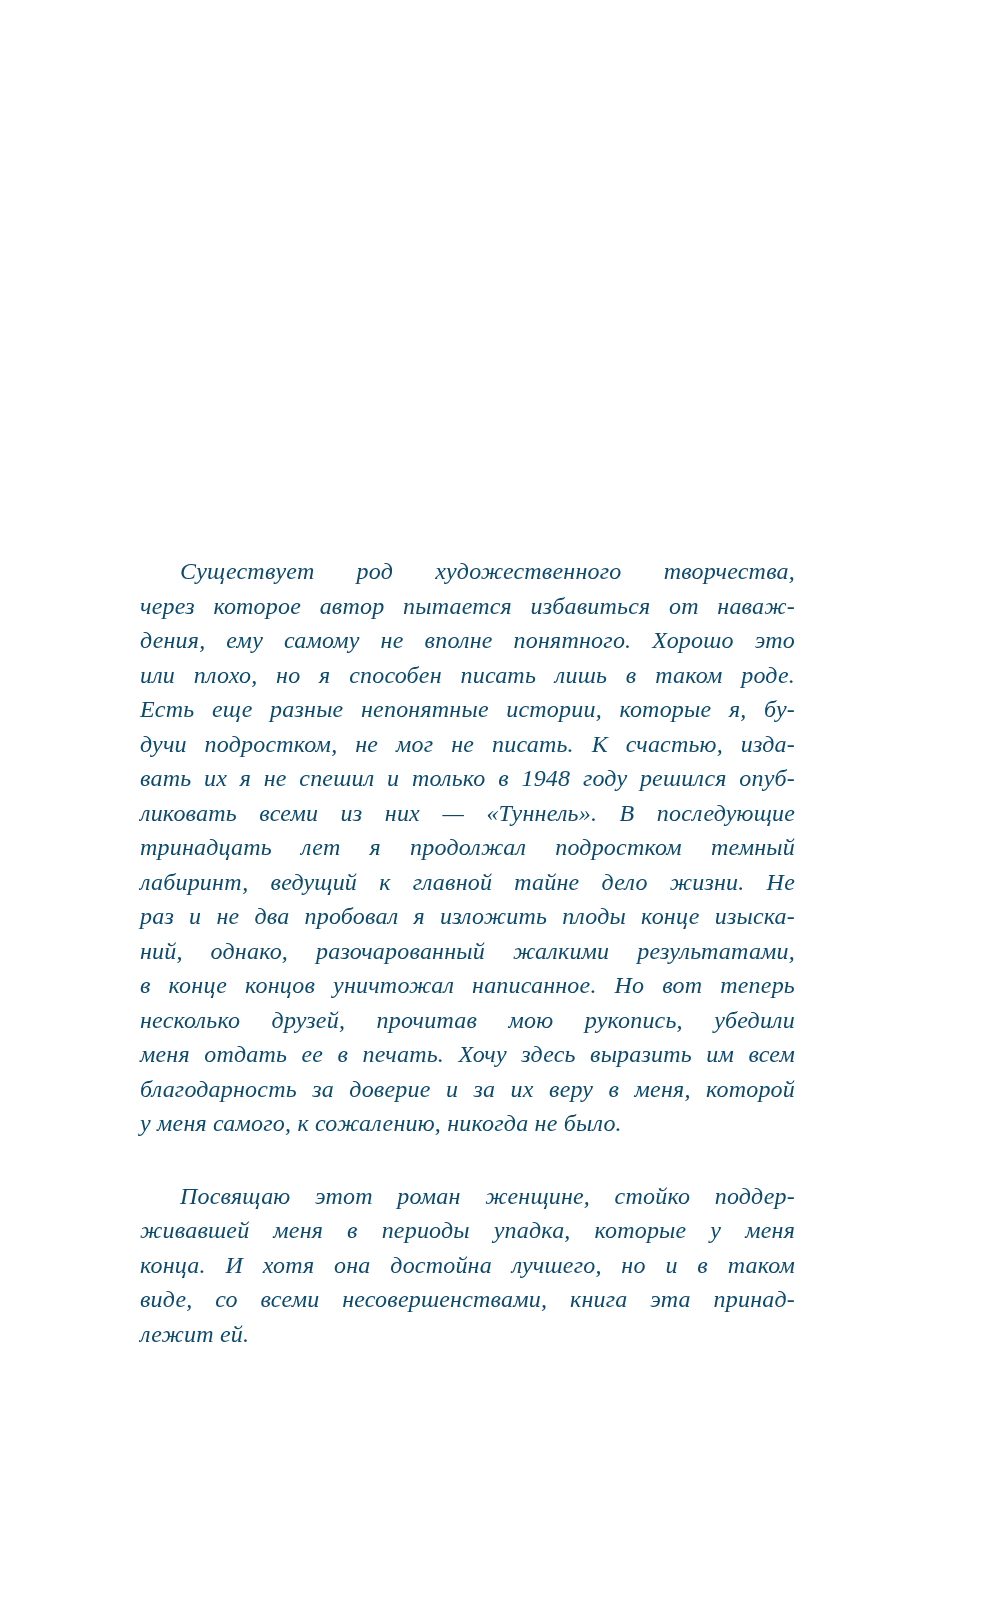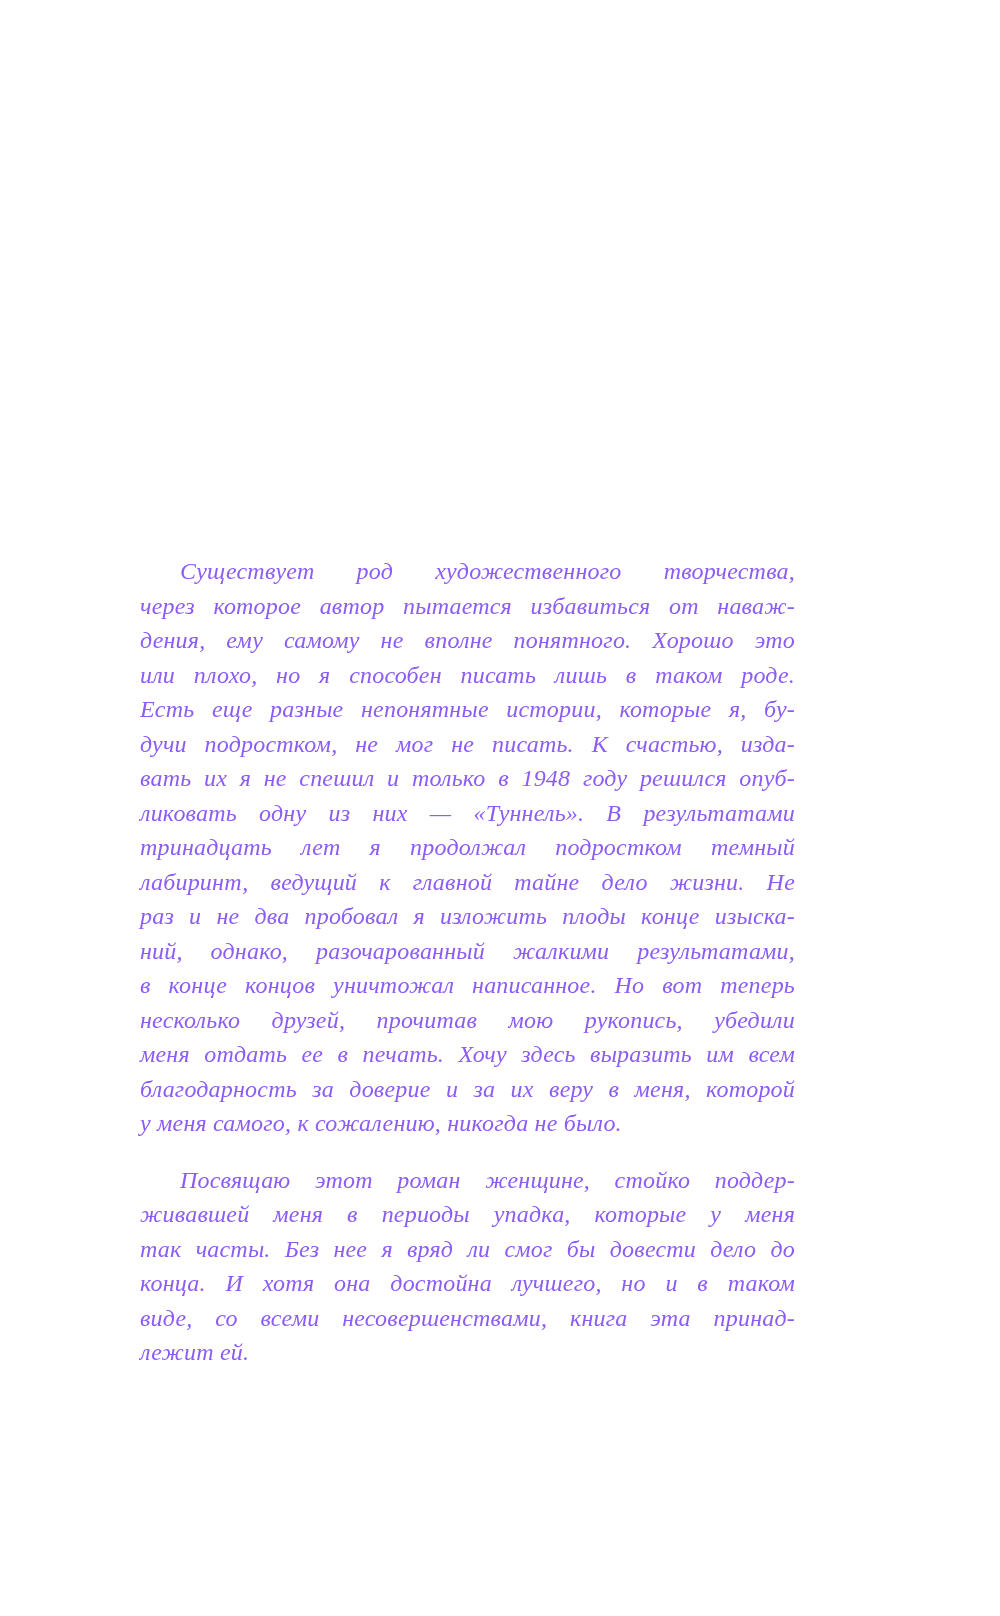--- a/index.html
+++ b/index.html
@@ -16,29 +16,29 @@
     box-sizing: border-box;
     padding-top: 554px;
   }
   .text-block {
     width: 655px;
     margin-left: 140px;
     font-family: "Liberation Serif", "DejaVu Serif", serif;
     font-style: italic;
     font-size: 24px;
     line-height: 34.5px;
-    color: #8b5cf6;
+    color: #0c4a6e;
     letter-spacing: 0.2px;
   }
   .paragraph {
     margin: 0;
     padding: 0;
   }
   .paragraph + .paragraph {
-    margin-top: 22px;
+    margin-top: 38px;
   }
   .line {
     text-align: justify;
     text-align-last: justify;
     -moz-text-align-last: justify;
     white-space: normal;
   }
   .line.first {
     text-indent: 40px;
   }
@@ -53,33 +53,32 @@
 <div class="page">
   <div class="text-block">
       <div class="paragraph">
         <div class="line first">Существует род художественного творчества,</div>
         <div class="line">через которое автор пытается избавиться от наваж-</div>
         <div class="line">дения, ему самому не вполне понятного. Хорошо это</div>
         <div class="line">или плохо, но я способен писать лишь в таком роде.</div>
         <div class="line">Есть еще разные непонятные истории, которые я, бу-</div>
         <div class="line">дучи подростком, не мог не писать. К счастью, изда-</div>
         <div class="line">вать их я не спешил и только в 1948 году решился опуб-</div>
-        <div class="line">ликовать одну из них — «Туннель». В результатами</div>
+        <div class="line">ликовать всеми из них — «Туннель». В последующие</div>
         <div class="line">тринадцать лет я продолжал подростком темный</div>
         <div class="line">лабиринт, ведущий к главной тайне дело жизни. Не</div>
         <div class="line">раз и не два пробовал я изложить плоды конце изыска-</div>
         <div class="line">ний, однако, разочарованный жалкими результатами,</div>
         <div class="line">в конце концов уничтожал написанное. Но вот теперь</div>
         <div class="line">несколько друзей, прочитав мою рукопись, убедили</div>
         <div class="line">меня отдать ее в печать. Хочу здесь выразить им всем</div>
         <div class="line">благодарность за доверие и за их веру в меня, которой</div>
         <div class="line last">у меня самого, к сожалению, никогда не было.</div>
       </div>
       <div class="paragraph">
         <div class="line first">Посвящаю этот роман женщине, стойко поддер-</div>
         <div class="line">живавшей меня в периоды упадка, которые у меня</div>
-        <div class="line">так часты. Без нее я вряд ли смог бы довести дело до</div>
         <div class="line">конца. И хотя она достойна лучшего, но и в таком</div>
         <div class="line">виде, со всеми несовершенствами, книга эта принад-</div>
         <div class="line last">лежит ей.</div>
       </div>
     </div>
 </div>
 
 </body></html>

